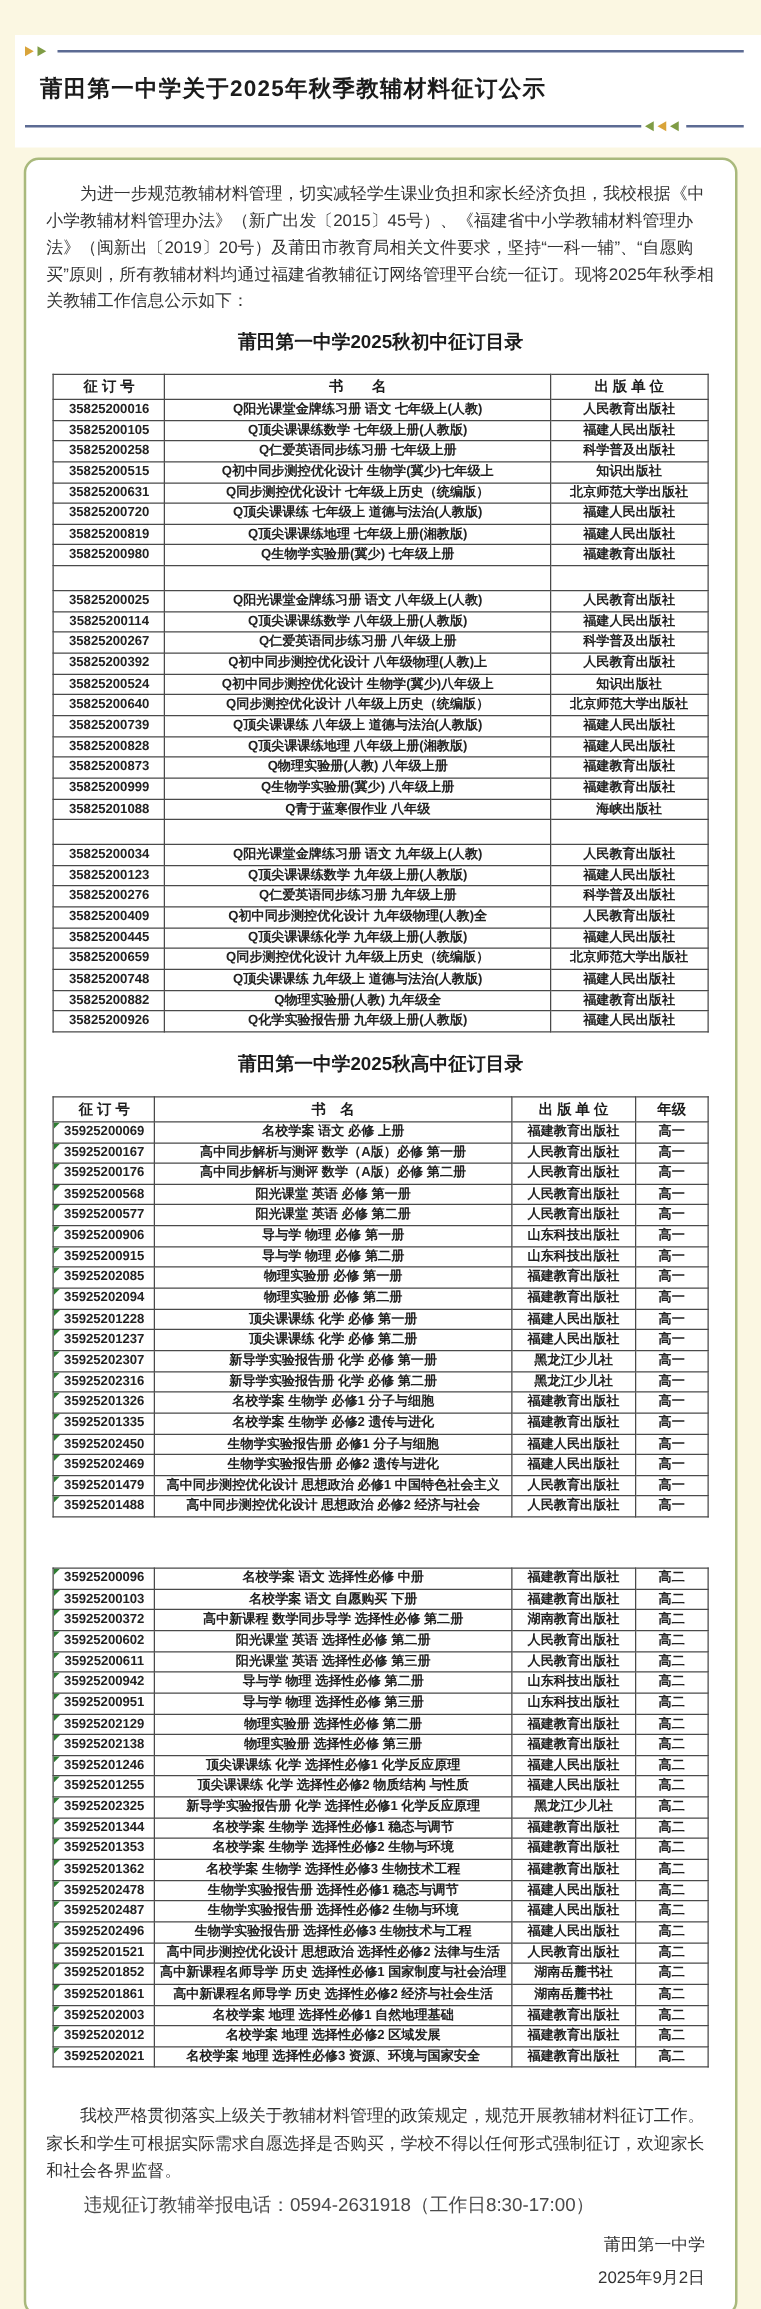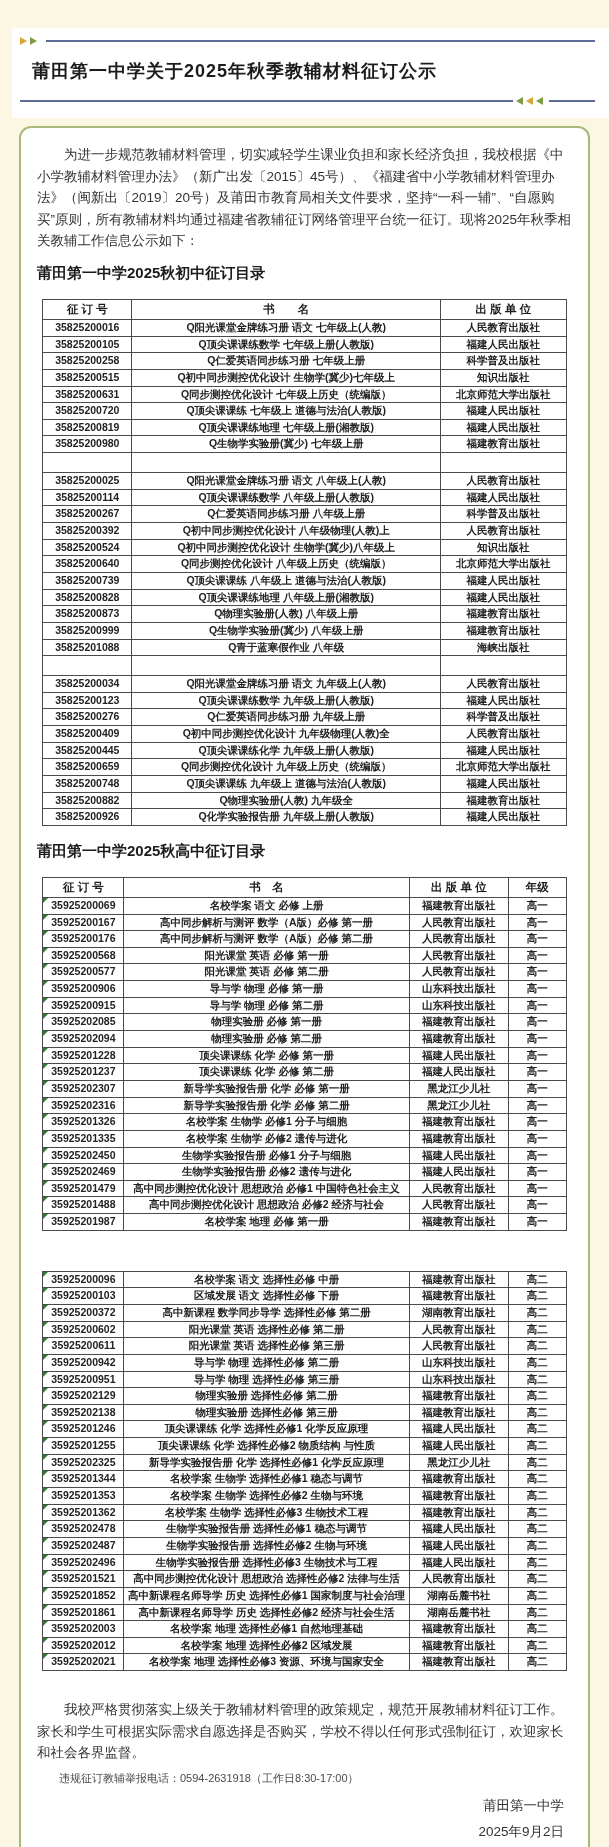--- a/index.html
+++ b/index.html
@@ -53,28 +53,28 @@
     padding:10px 16px 16px 16px;
   }
   p.body-text{
     font-size:13.5px;
     line-height:1.6;
     text-indent:2em;
     margin:6px 0;
     color:var(--body);
   }
   p.hotline{
-    font-size:11px;
+    font-size:15px;
     line-height:1.6;
     text-indent:2em;
     margin:4px 0;
     color:#4a4a4a;
   }
   h2.table-title{
-    text-align:left;
+    text-align:center;
     font-size:15px;
     color:var(--ink);
     font-weight:bold;
     margin:12px 0 3px 0;
   }
   table.order-table{
     border-collapse:collapse;
     width:98%;
     margin:16px auto;
     table-layout:fixed;
@@ -432,26 +432,20 @@
             <td>高中同步测控优化设计 思想政治 必修1 中国特色社会主义</td>
             <td>人民教育出版社</td>
             <td>高一</td>
           </tr>
           <tr>
             <td class="num-cell"><span class="cell-corner-marker"></span>35925201488</td>
             <td>高中同步测控优化设计 思想政治 必修2 经济与社会</td>
             <td>人民教育出版社</td>
             <td>高一</td>
           </tr>
-          <tr>
-            <td class="num-cell"><span class="cell-corner-marker"></span>35925201987</td>
-            <td>名校学案 地理 必修 第一册</td>
-            <td>福建教育出版社</td>
-            <td>高一</td>
-          </tr>
         </tbody>
     </table>
 
     <div class="senior-gap"></div>
 
     <table class="order-table">
       <colgroup>
           <col style="width:15.5%">
           <col style="width:54.5%">
           <col style="width:19%">
@@ -459,21 +453,21 @@
         </colgroup>
       <tbody id="senior-body-2">
           <tr>
             <td class="num-cell"><span class="cell-corner-marker"></span>35925200096</td>
             <td>名校学案 语文 选择性必修 中册</td>
             <td>福建教育出版社</td>
             <td>高二</td>
           </tr>
           <tr>
             <td class="num-cell"><span class="cell-corner-marker"></span>35925200103</td>
-            <td>区域发展 语文 选择性必修 下册</td>
+            <td>名校学案 语文 自愿购买 下册</td>
             <td>福建教育出版社</td>
             <td>高二</td>
           </tr>
           <tr>
             <td class="num-cell"><span class="cell-corner-marker"></span>35925200372</td>
             <td>高中新课程 数学同步导学 选择性必修 第二册</td>
             <td>湖南教育出版社</td>
             <td>高二</td>
           </tr>
           <tr>

